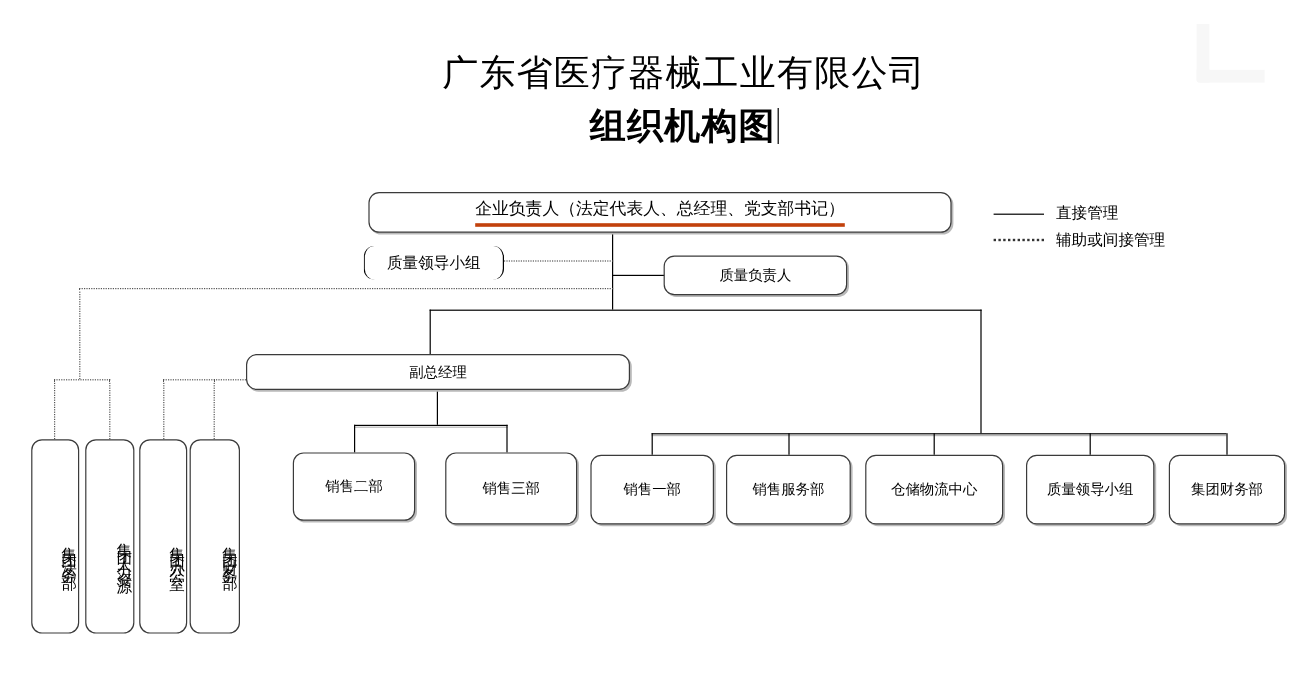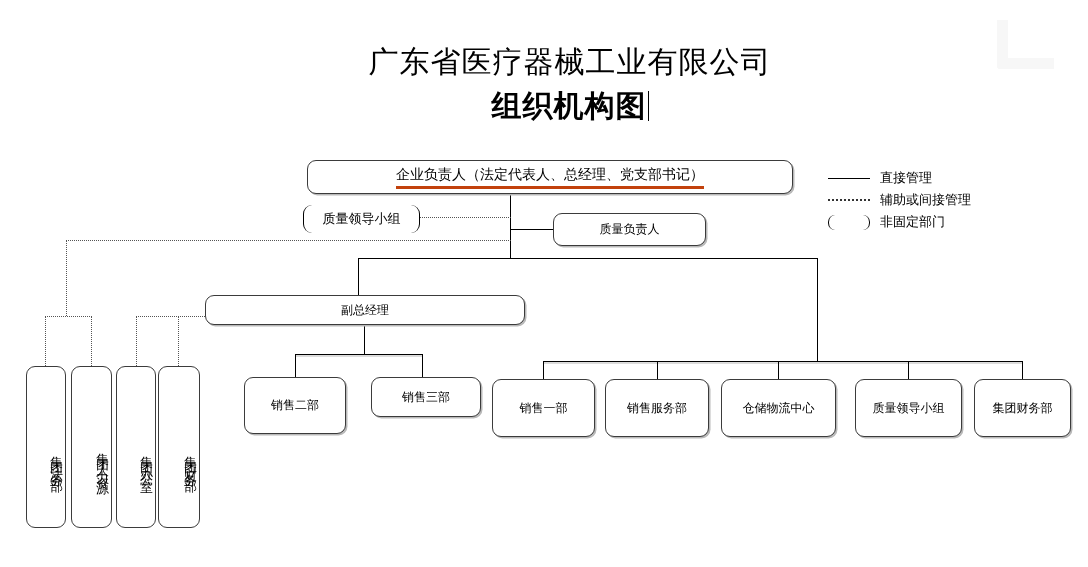--- a/index.html
+++ b/index.html
@@ -207,26 +207,20 @@
           <i class="solid"></i>
         </span>
       <span class="legend-text">直接管理</span>
     </div>
     <div class="legend-row">
       <span class="legend-sample">
           <i class="dotted"></i>
         </span>
       <span class="legend-text">辅助或间接管理</span>
     </div>
-    <div class="legend-row">
-      <span class="legend-sample">
-          <i class="bracket"></i>
-        </span>
-      <span class="legend-text">非固定部门</span>
-    </div>
   </div>
 
   <div class="ln v-solid" style="left:510px; top:194px; height:64px;"></div>
 
   <div class="ln h-solid" style="left:510px; top:229px; width:45px;"></div>
 
   <div class="ln h-dot" style="left:420px; top:217px; width:91px;"></div>
 
   <div class="ln h-dot" style="left:66px; top:240px; width:445px;"></div>
   <div class="ln v-dot" style="left:66px; top:240px; height:76px;"></div>
@@ -280,21 +274,21 @@
   <div class="node vertical" style="left:116px; top:366px; width:40px; height:162px;">
     <span>集团办公室</span>
   </div>
   <div class="node vertical" style="left:158px; top:366px; width:42px; height:162px;">
     <span>集团财务部</span>
   </div>
 
   <div class="node shadow" style="left:244px; top:377px; width:102px; height:57px;">
     <span>销售二部</span>
   </div>
-  <div class="node shadow" style="left:371px; top:377px; width:110px; height:40px;">
+  <div class="node shadow" style="left:371px; top:377px; width:110px; height:60px;">
     <span>销售三部</span>
   </div>
 
   <div class="node shadow" style="left:492px; top:379px; width:103px; height:58px;">
     <span>销售一部</span>
   </div>
   <div class="node shadow" style="left:605px; top:379px; width:104px; height:58px;">
     <span>销售服务部</span>
   </div>
   <div class="node shadow" style="left:721px; top:379px; width:115px; height:58px;text-align:center;">

